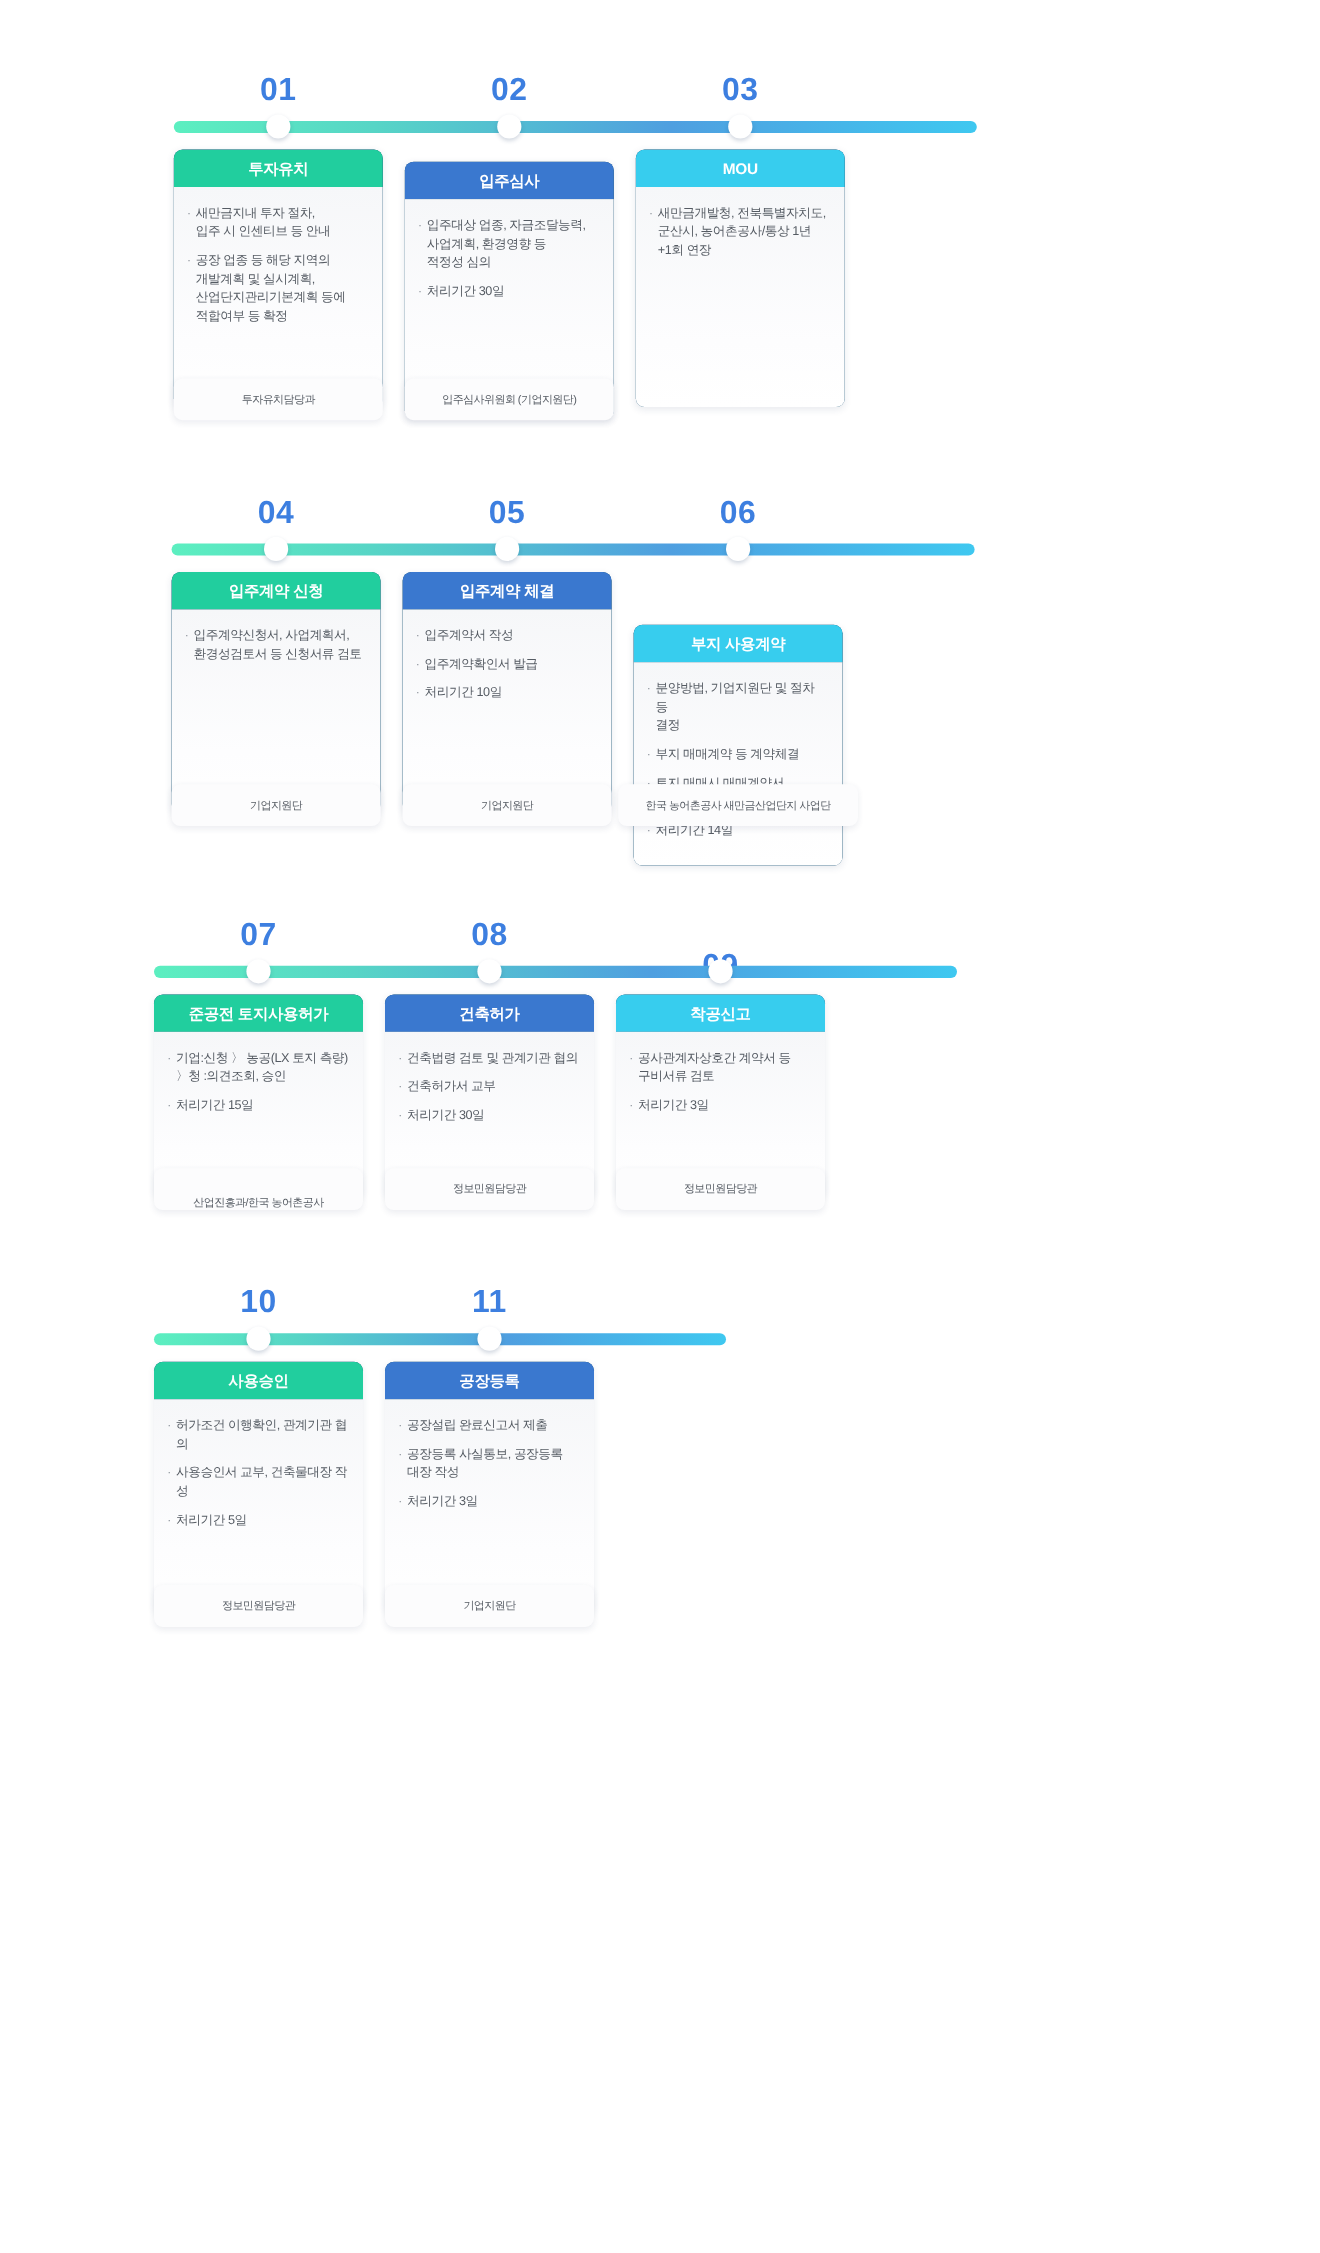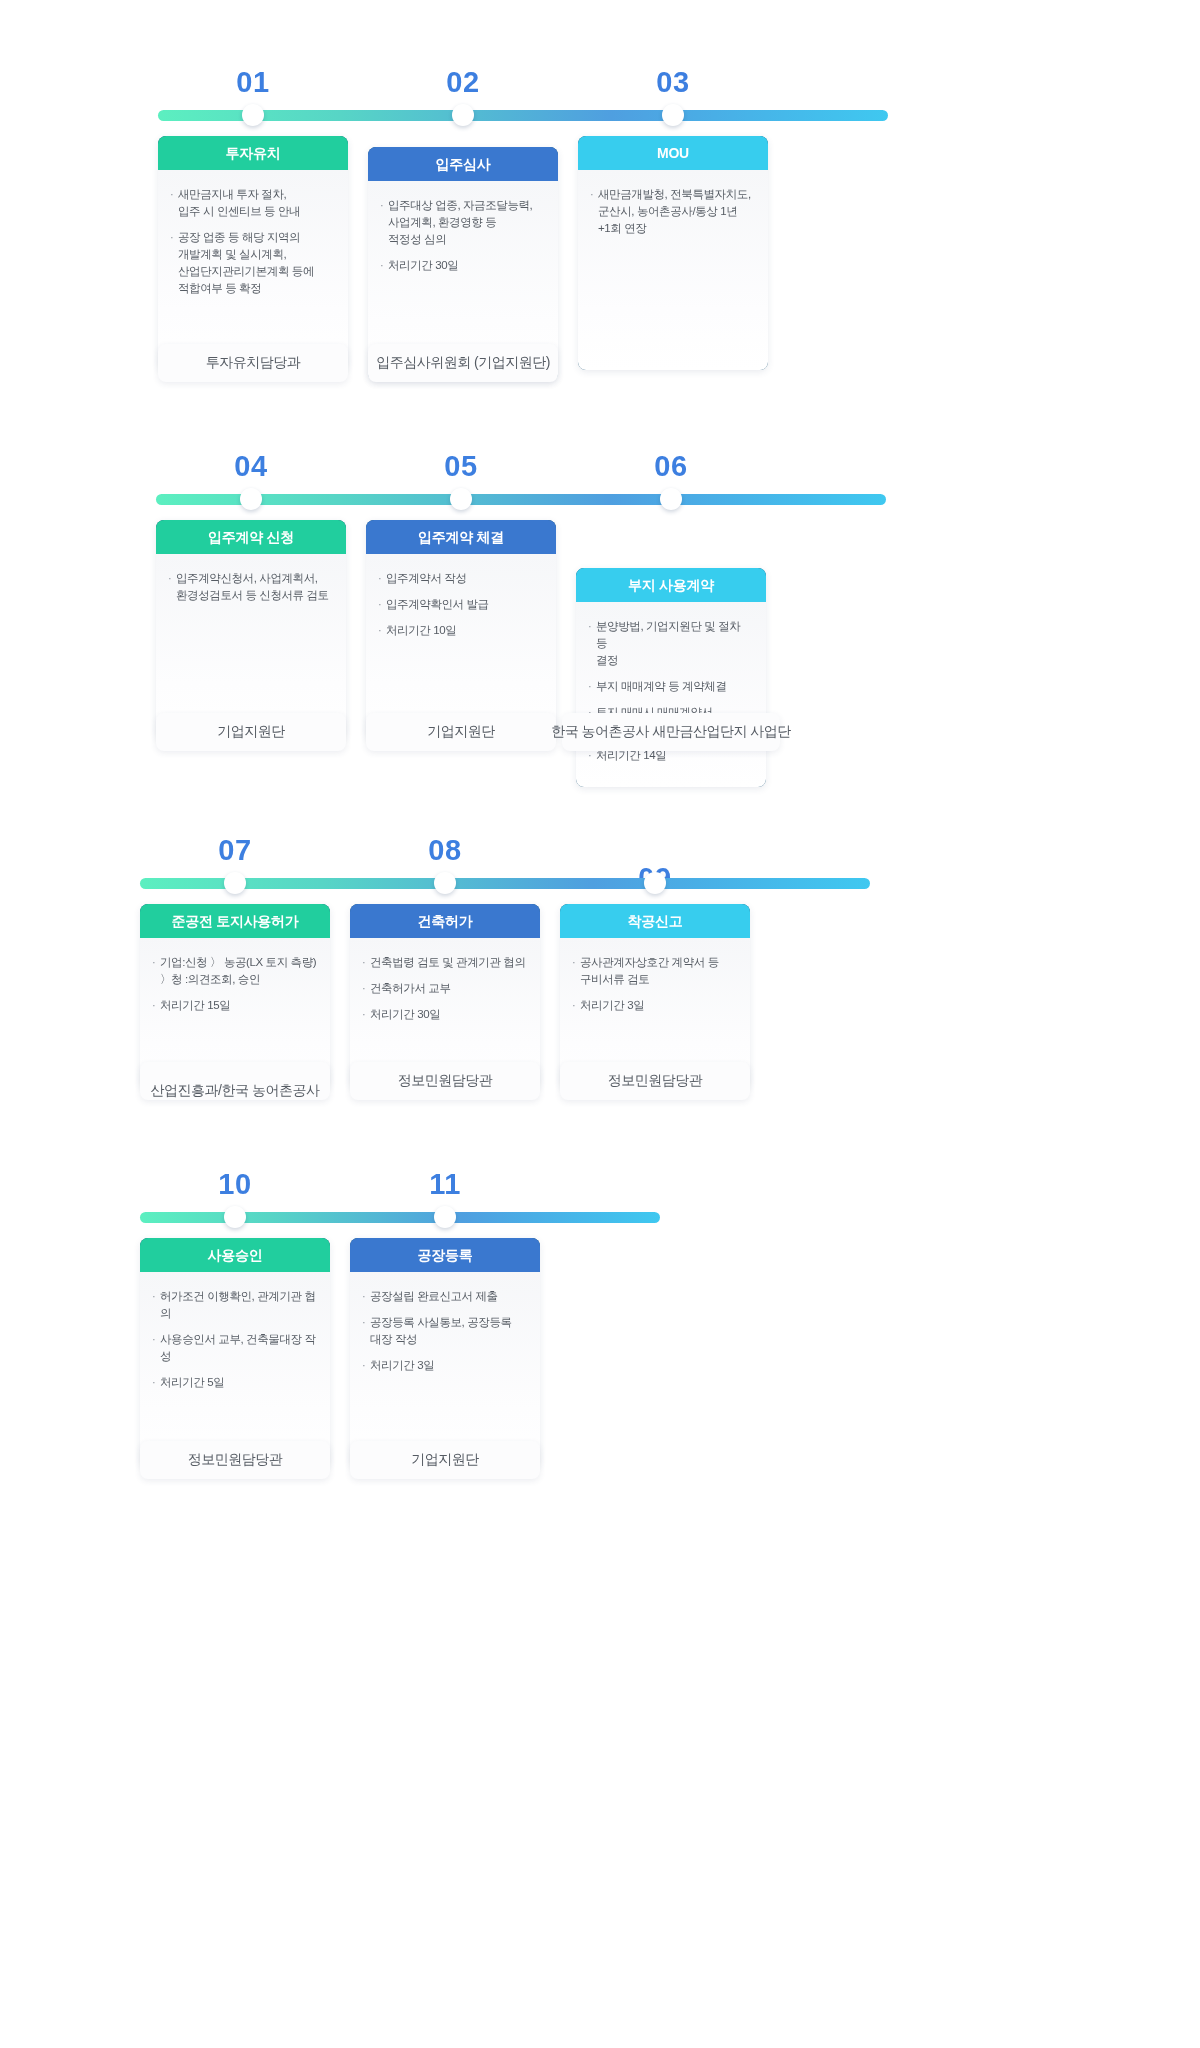--- a/index.html
+++ b/index.html
@@ -133,21 +133,21 @@
     width: 190px;
     height: 38px;
     border-radius: 8px;
     background: #fcfcfd;
     box-shadow: 0 2px 6px rgba(40,60,100,0.09);
     display: flex;
     align-items: center;
     justify-content: center;
   }
   .foot span {
-    font-size: 14px;
+    font-size: 10px;
     color: #555b63;
     letter-spacing: -0.5px;
     white-space: nowrap;
   }
 </style>
 </head>
 <body>
 
 <div class="page">
   <div id="rows-root">

